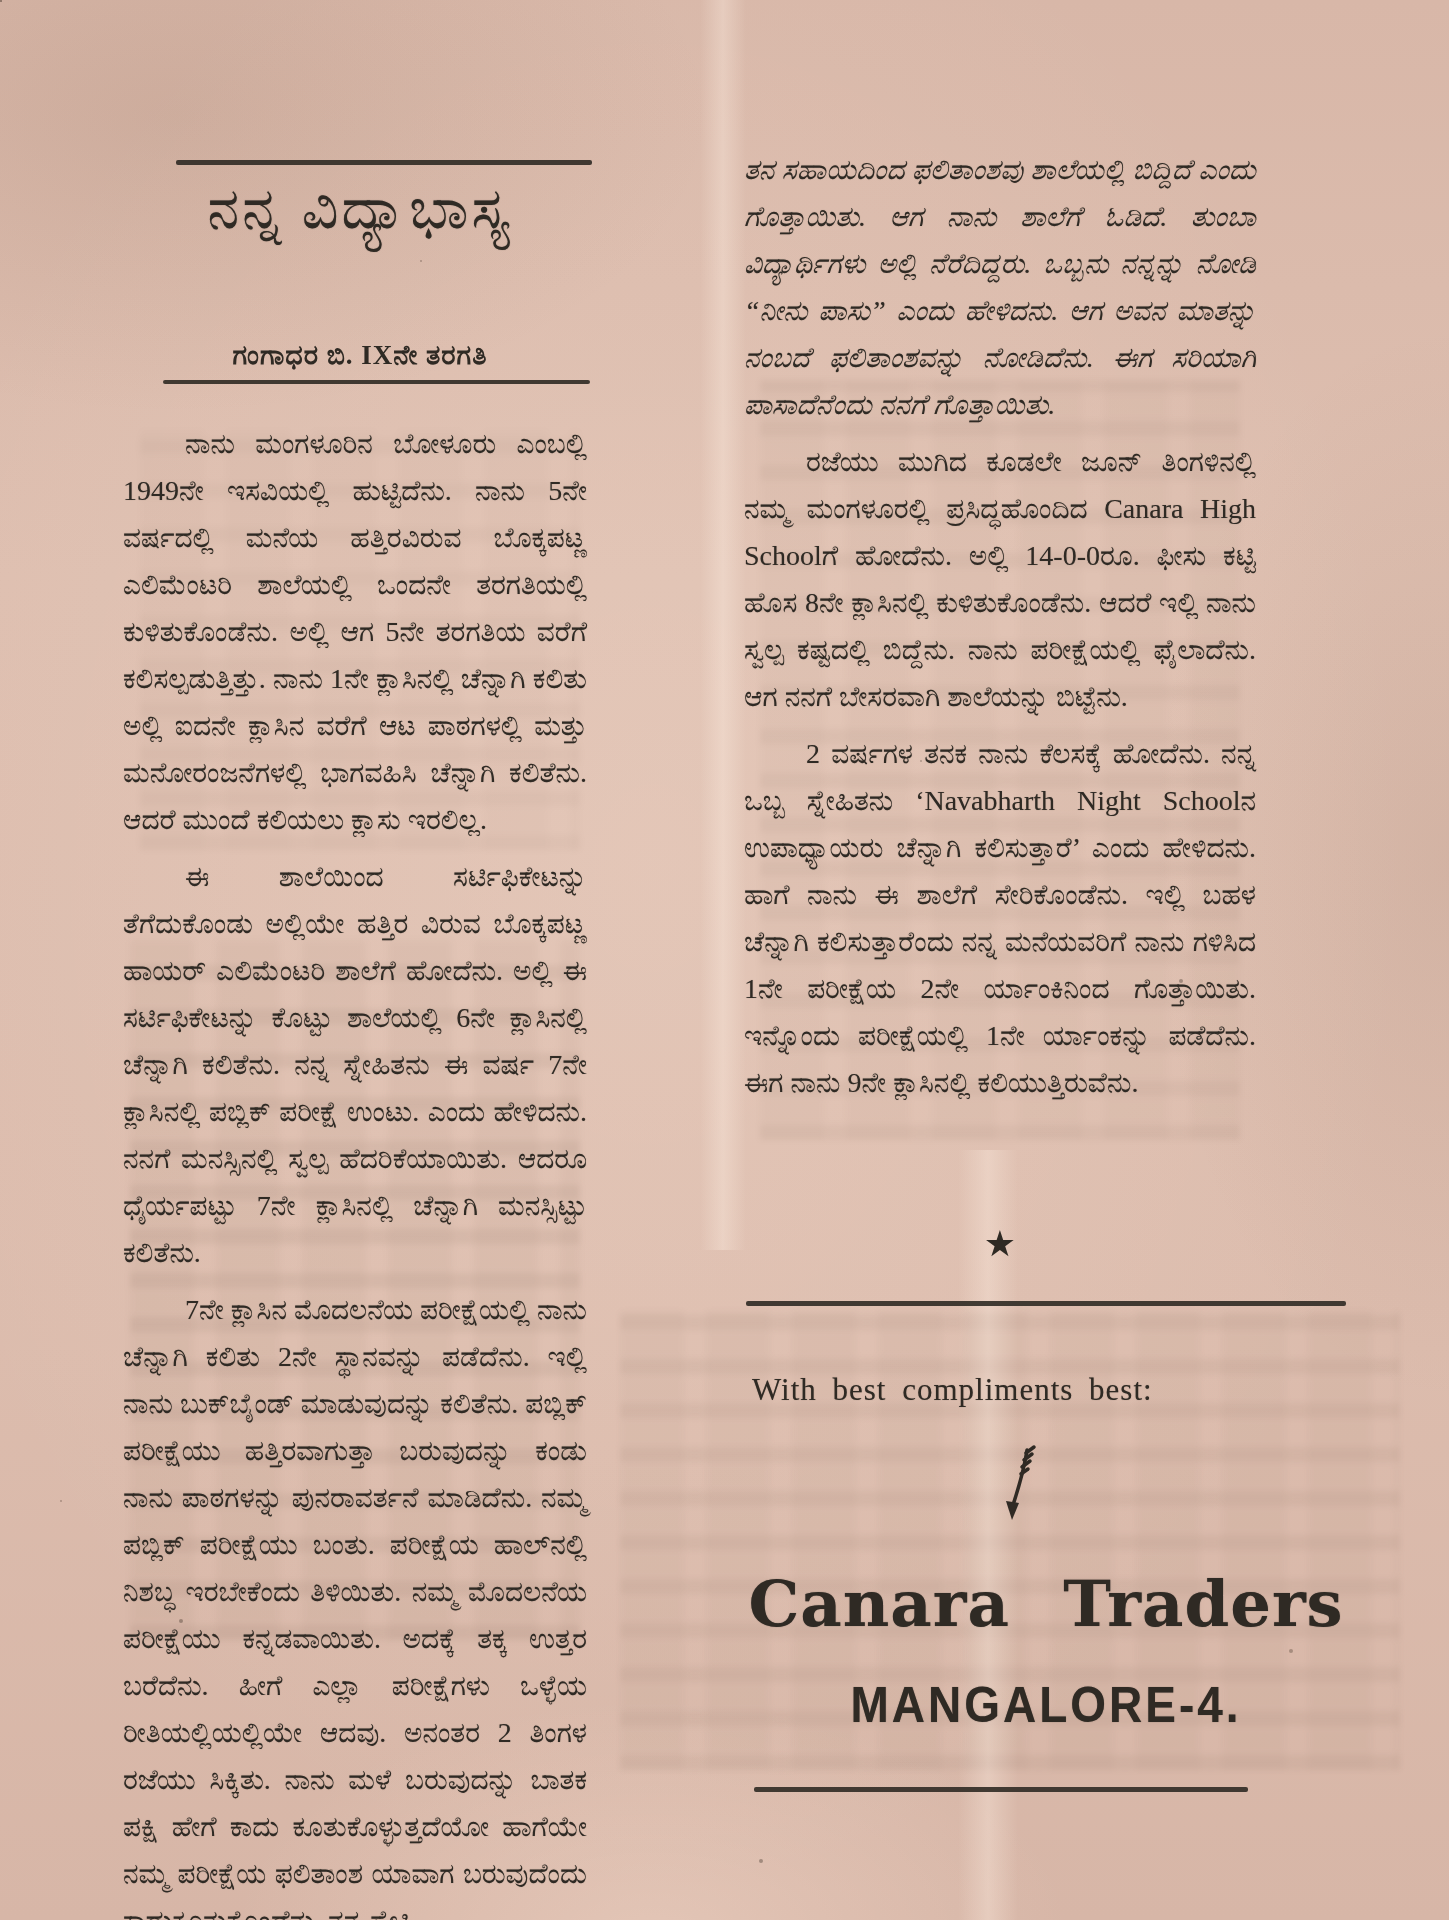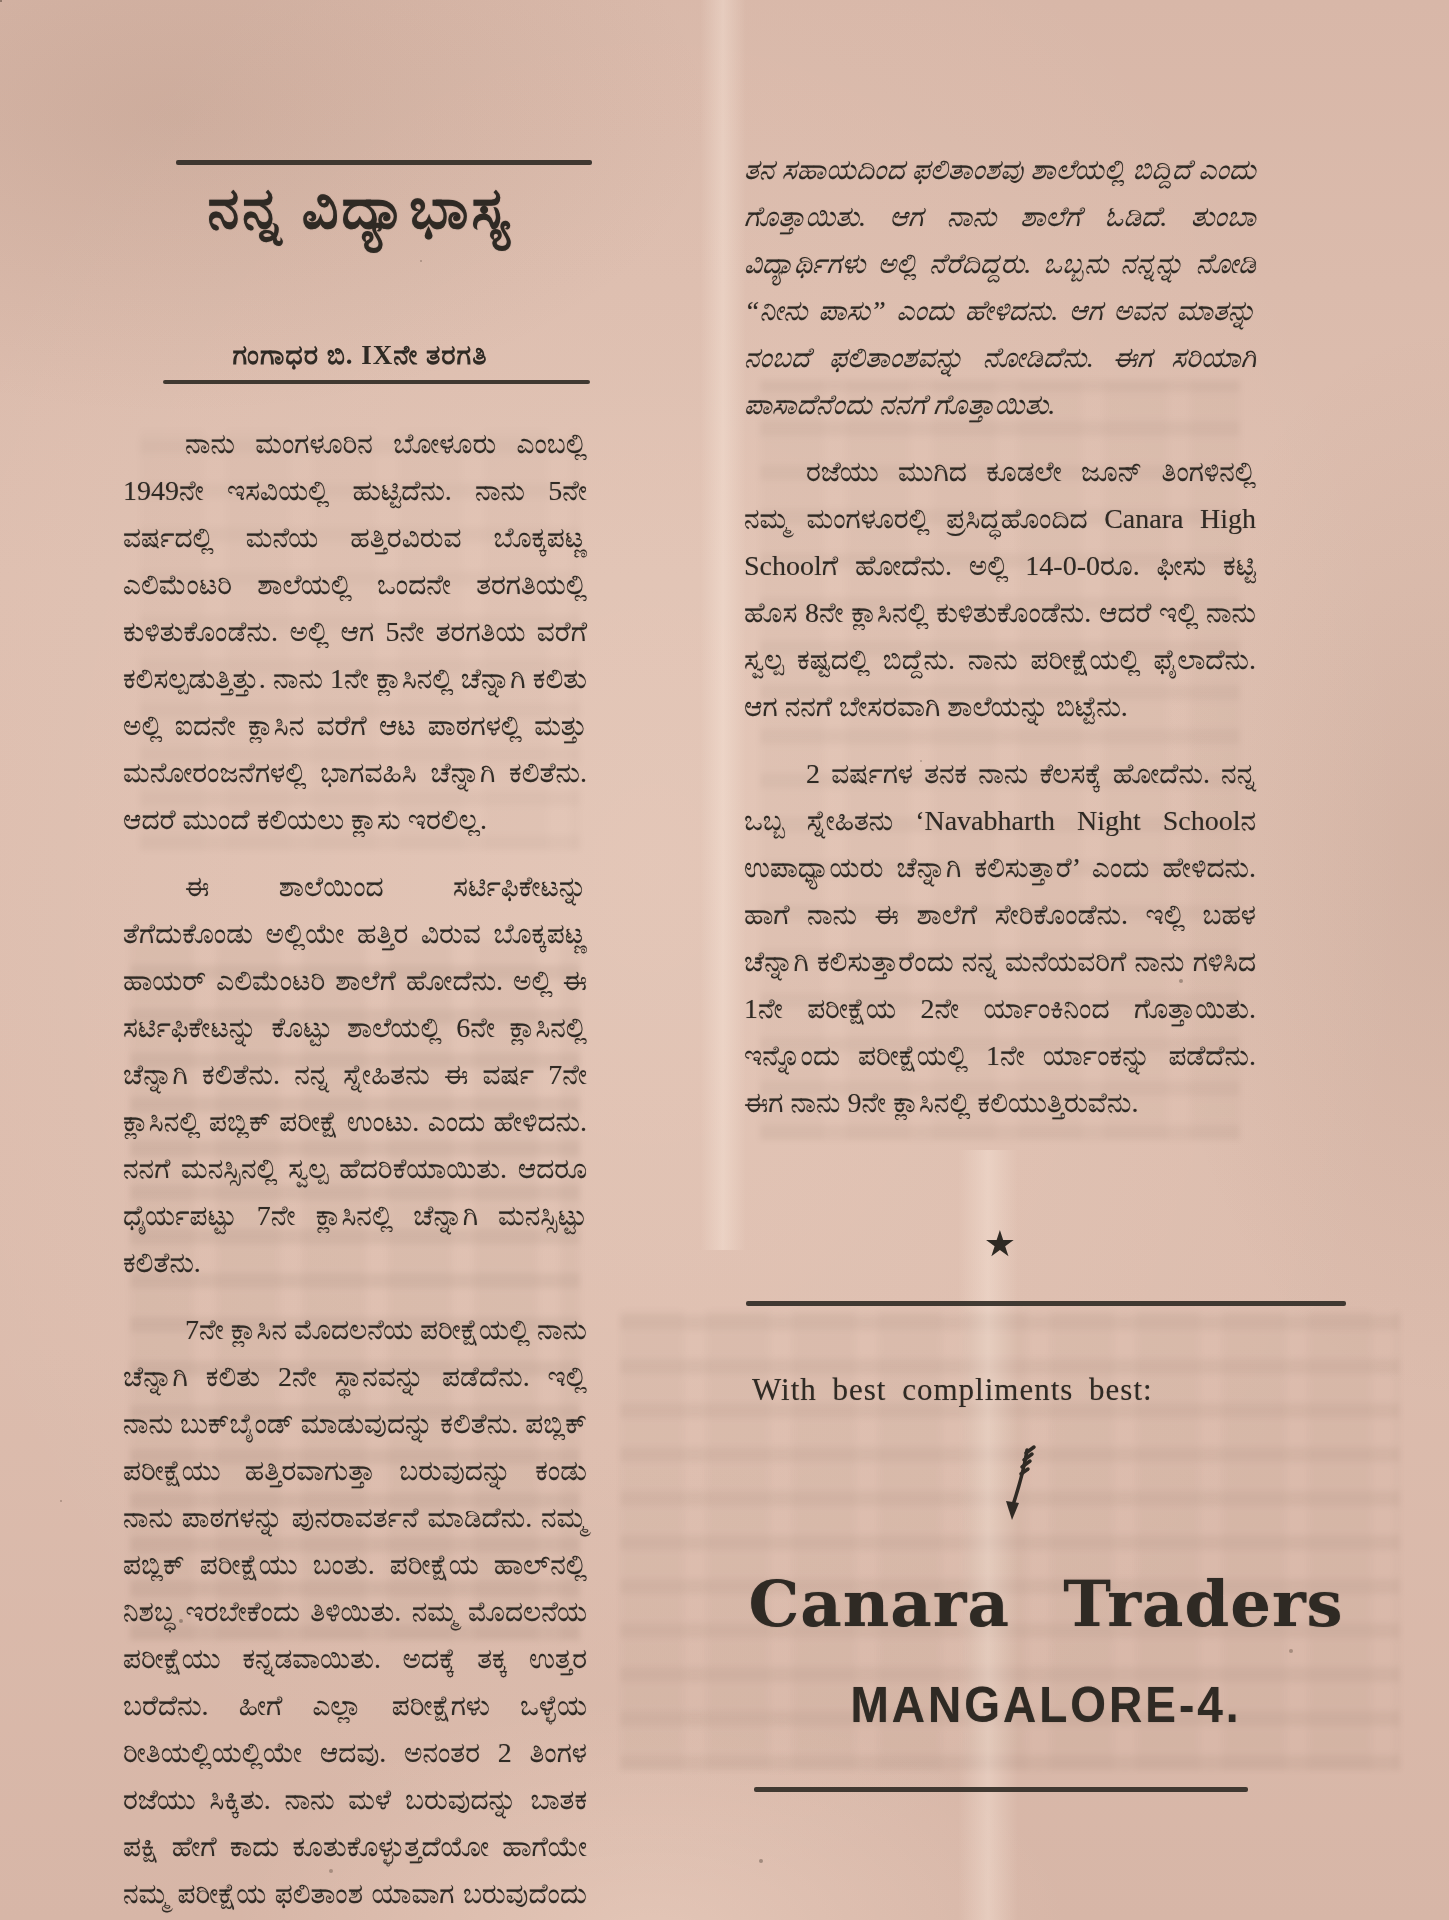--- a/index.html
+++ b/index.html
@@ -31,31 +31,31 @@
   .specks{position:absolute;width:2px;height:2px;border-radius:50%;background:rgba(50,38,28,0.55);
     box-shadow: 180px 1620px 0 1px rgba(50,38,28,.35), 60px 1500px 0 0 rgba(50,38,28,.3),
       920px 760px 0 0 rgba(50,38,28,.3), 1180px 980px 0 1px rgba(50,38,28,.35),
       420px 260px 0 0 rgba(50,38,28,.3), 1290px 1650px 0 1px rgba(50,38,28,.3),
       760px 1860px 0 1px rgba(50,38,28,.35), 240px 1120px 0 0 rgba(50,38,28,.3),
       1050px 360px 0 0 rgba(50,38,28,.25), 330px 1870px 0 1px rgba(50,38,28,.3);}
   .rule{position:absolute;background:var(--ink);opacity:.9;border-radius:2px;}
 
   .masthead-title{
     position:absolute;left:128px;top:176px;width:464px;margin:0;
-    text-align:center;font-size:57px;font-weight:700;letter-spacing:3px;
+    text-align:center;font-size:57px;font-weight:400;letter-spacing:3px;
     text-shadow:0 0 1px rgba(47,42,36,.55);
   }
   .byline{
     position:absolute;left:128px;top:320px;width:464px;
     text-align:center;font-size:27px;font-weight:700;letter-spacing:1px;margin-top:20px;
   }
   .col{position:absolute;font-size:28px;line-height:47px;text-shadow:0 0 1px rgba(47,42,36,.35);}
   .col p{margin:0;text-align:justify;text-indent:62px;}
   .col p.no-indent{text-indent:0;font-style:italic;}
-  .col p + p{margin-top:20px;}
+  .col p + p{margin-top:10px;}
   .col-left{left:123px;top:420px;width:464px;}
   .col-right{left:744px;top:146px;width:512px;}
 
   .star-divider{
     position:absolute;left:744px;top:1226px;width:512px;
     text-align:center;font-size:36px;line-height:36px;
   }
   .compliments{
     position:absolute;left:752px;top:1372px;width:560px;
     font-size:31px;letter-spacing:1px;word-spacing:7px;

